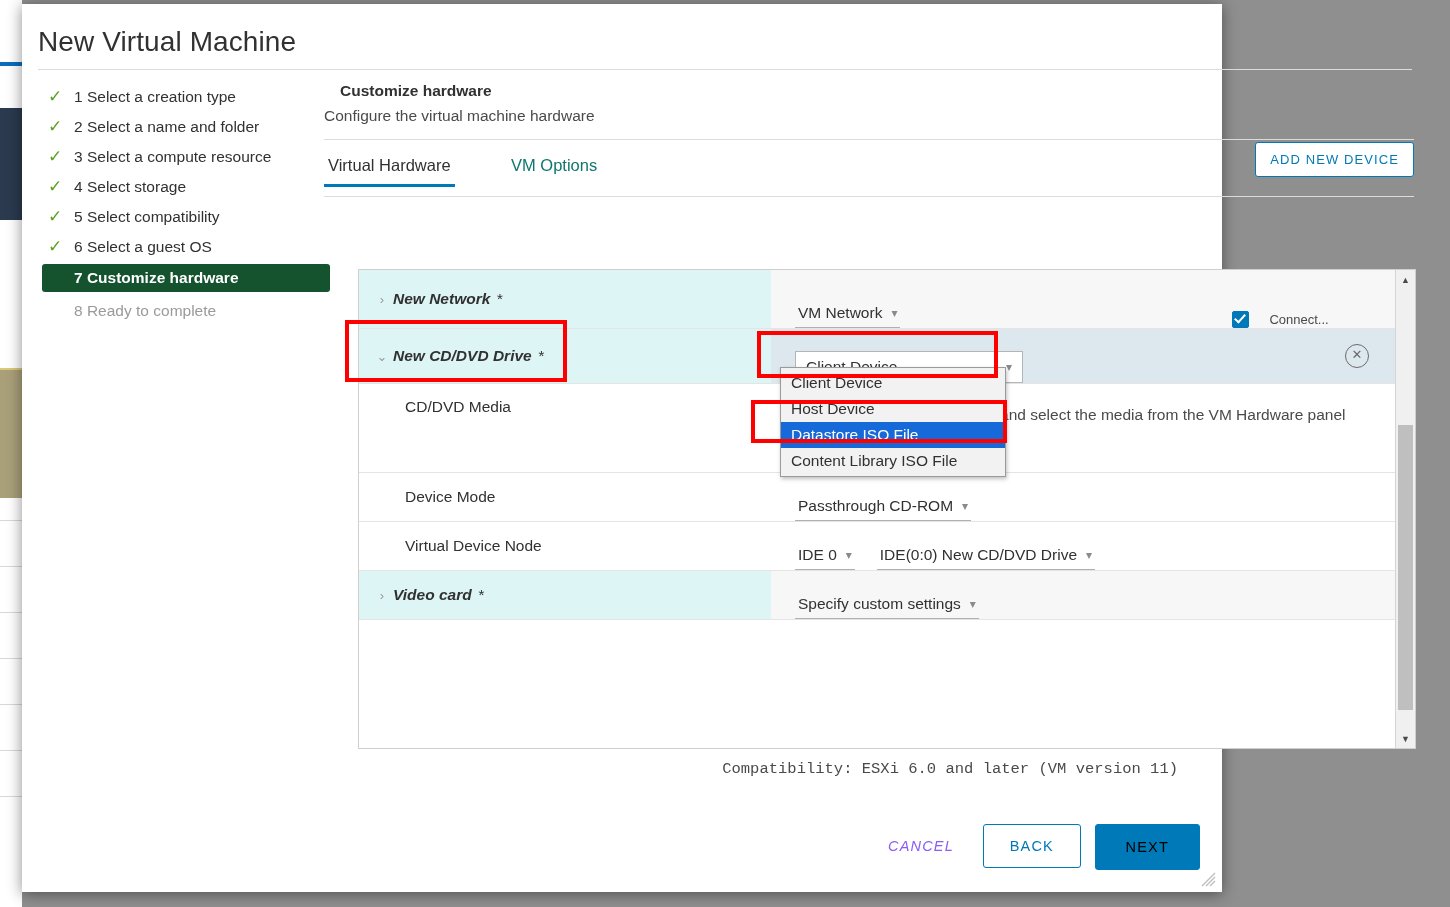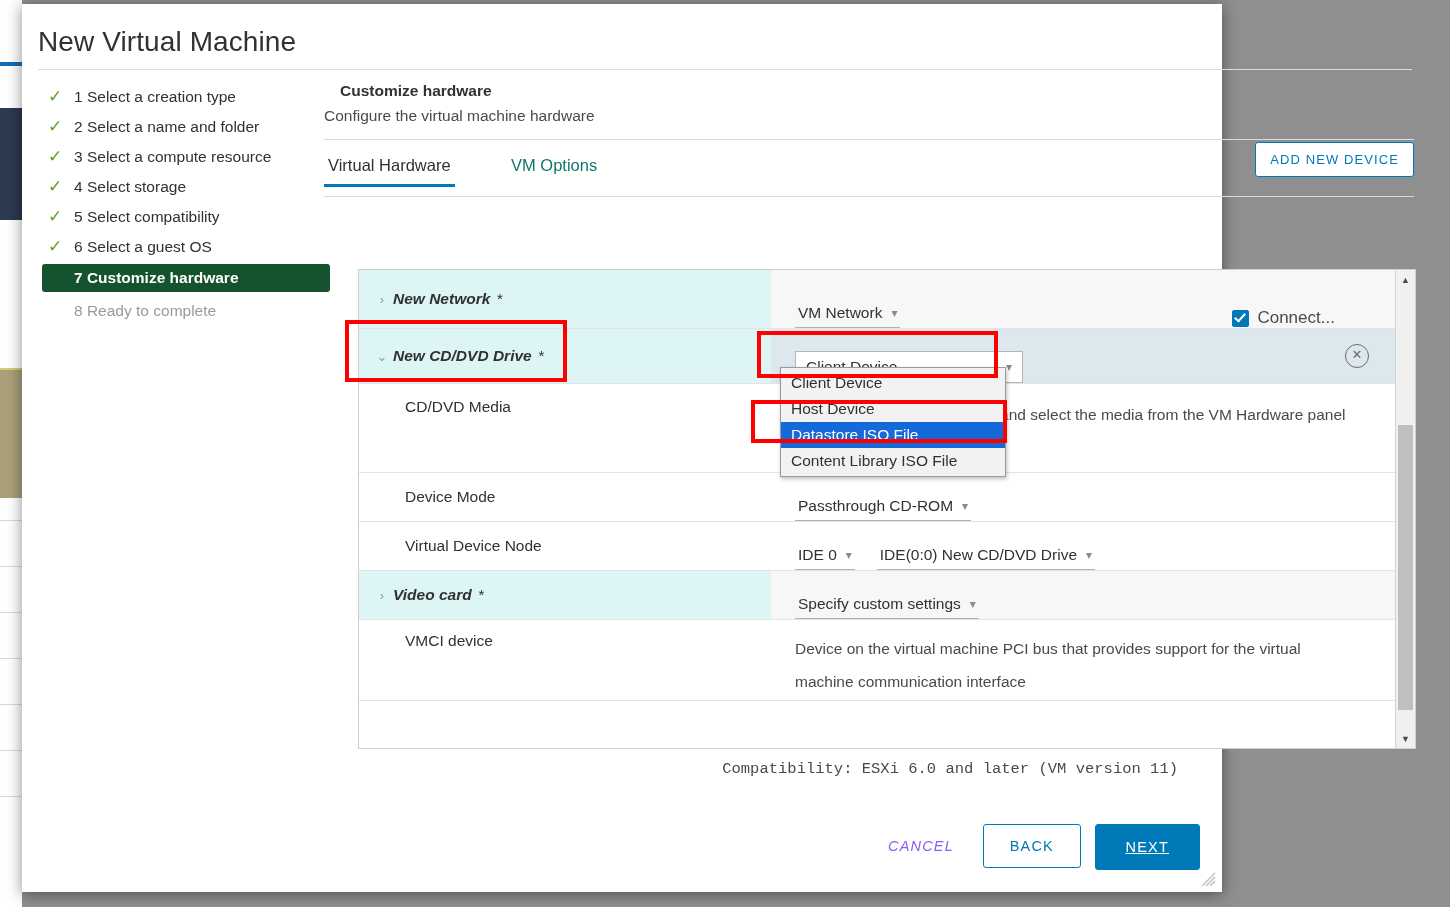--- a/index.html
+++ b/index.html
@@ -103,21 +103,21 @@
   .dd{
     position:absolute;left:758px;top:363px;width:224px;
     background:#f2f2f2;border:1px solid #9a9a9a;z-index:40;
     box-shadow:1px 2px 4px rgba(0,0,0,.25);
     padding:2px 0;
   }
   .dd-item{font-size:15.5px;color:#313131;padding:2px 10px;line-height:22px;cursor:pointer;white-space:nowrap;}
   .dd-item.hl{background:#1669d8;color:#ffffff;}
 
   
-  .cbox{display:inline-flex;align-items:center;gap:8px;font-size:17px;color:#4a4a4a;}
+  .cbox{display:inline-flex;align-items:center;gap:20px;font-size:13px;color:#4a4a4a;}
   .cbox .bx{
     width:15px;height:15px;background:#0079b8;border:1px solid #0079b8;border-radius:2px;
     position:relative;flex:0 0 15px;
   }
   .cbox .bx:after{
     content:"";position:absolute;left:4px;top:0px;width:4px;height:9px;
     border:solid #fff;border-width:0 2px 2px 0;transform:rotate(42deg);
   }
 
   
@@ -141,21 +141,21 @@
   .compat{
     position:absolute;right:44px;top:756px;font-size:15.5px;color:#4a4a4a;font-family:Liberation Mono, monospace;
   }
   .footer{position:absolute;left:0;right:0;top:820px;height:60px;}
   .btn{
     position:absolute;top:0;font-size:14.5px;letter-spacing:1.2px;font-weight:500;
     border-radius:3px;cursor:pointer;
   }
   .btn-link{right:262px;color:#8b5cf6;background:transparent;border:none;padding:14px 6px;font-style:italic;}
   .btn-sec{right:141px;color:#0079b8;background:#fff;border:1px solid #0079b8;padding:13px 26px;}
-  .btn-pri{right:22px;color:#ffffff;background:#0079b8;border:1px solid #0079b8;padding:14px 30px;text-decoration:underline;}
+  .btn-pri{right:22px;color:#000000;background:#0079b8;border:1px solid #0079b8;padding:14px 30px;}
 </style>
 </head>
 <body>
 
 <div id="root">
 
   <div class="bg-strip">
     <div class="bg-seg" style="top:0;height:62px;background:#ffffff;"></div>
     <div class="bg-seg" style="top:62px;height:4px;background:#0a6ebd;"></div>
     <div class="bg-seg" style="top:66px;height:42px;background:#ffffff;"></div>
@@ -297,24 +297,20 @@
             <span class="star" style="margin-left:6px;">*</span>
           </div>
           <div class="val">
             <span class="sel-ctl">
               <span>Specify custom settings</span>
               <span class="dn">▾</span>
             </span>
           </div>
         </div>
 
-        <div class="row" style="height:80px;">
-          <div class="lbl" style="padding-left:46px;align-items:flex-start;padding-top:12px;">VMCI device</div>
-          <div class="val" style="align-items:flex-start;padding-top:12px;line-height:33px;padding-right:40px;">Device on the virtual machine PCI bus that provides support for the virtual machine communication interface</div>
-        </div>
 
       </div>
 
       <div class="sb">
         <div class="sb-btn sb-up">▲</div>
         <div class="sb-thumb"></div>
         <div class="sb-btn sb-dn">▼</div>
       </div>
     </div>
 

